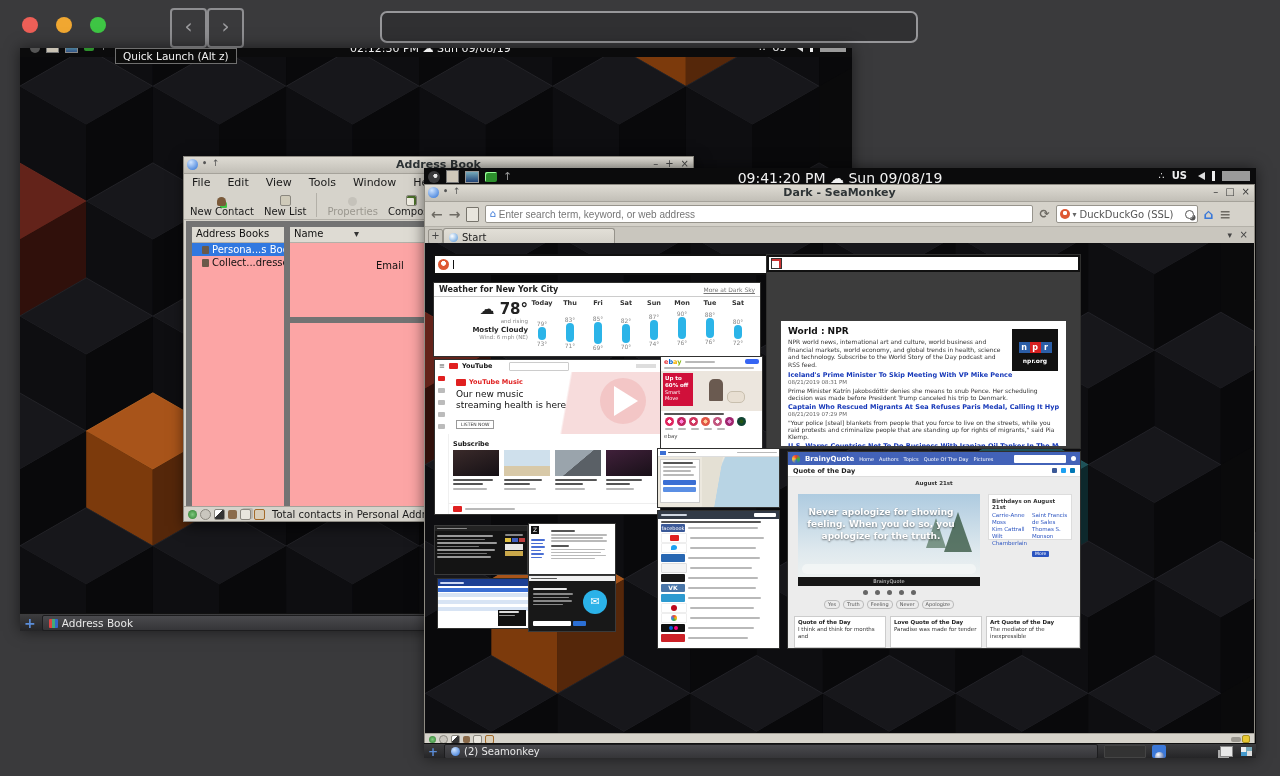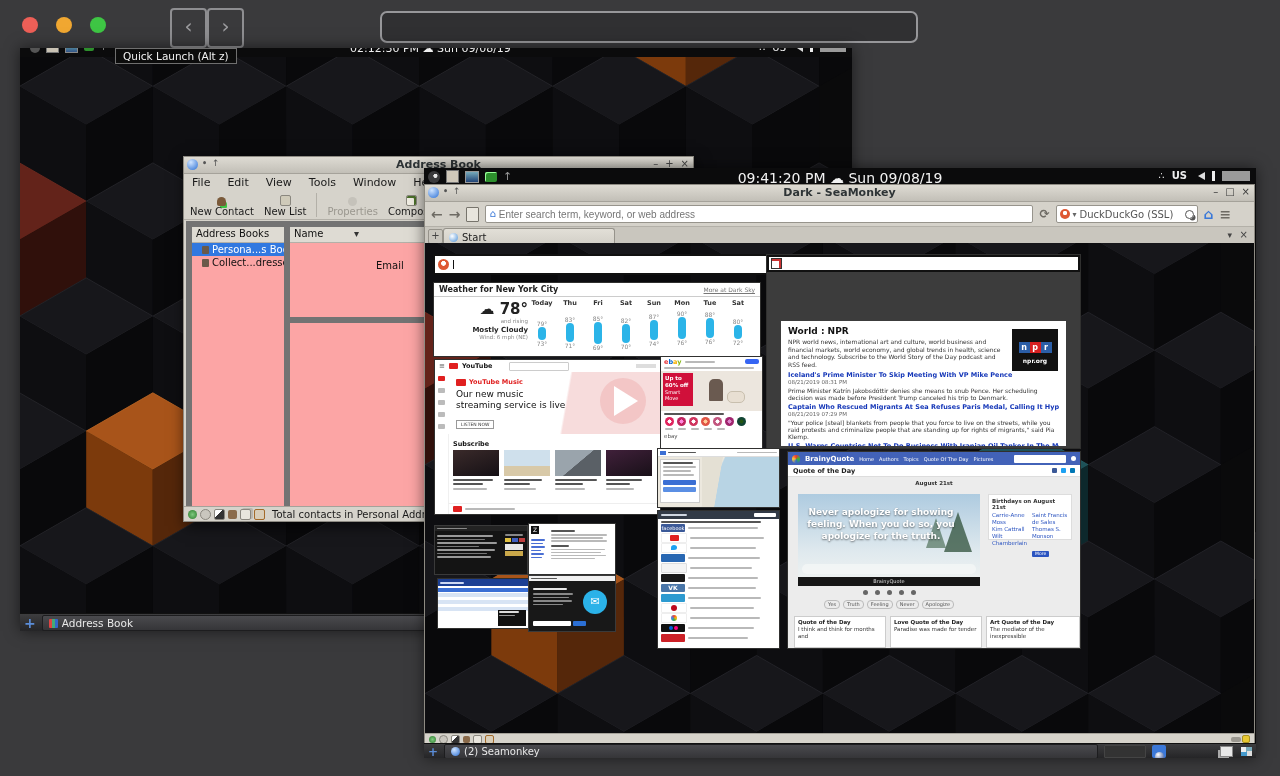--- a/index.html
+++ b/index.html
@@ -458,21 +458,21 @@
             <div style="width:7px;height:5px;background:#bbb;margin:7px auto;border-radius:1px;"></div>
             <div style="width:7px;height:5px;background:#bbb;margin:7px auto;border-radius:1px;"></div>
           </div>
           <div class="abs" style="left:13px;top:12px;right:0;height:62px;background:linear-gradient(100deg,#fff 55%,#f7dcdc 56%);">
             <div class="abs" style="right:14px;top:6px;width:46px;height:46px;border-radius:50%;background:#f3c6c6;"></div>
             <div class="abs" style="right:22px;top:14px;width:0;height:0;border:15px solid transparent;border-left:24px solid #fff;border-right:none;"></div>
             <div style="display:flex;align-items:center;gap:3px;padding:6px 0 0 8px;">
               <span class="pico" style="width:10px;height:7px;background:#e02020;border-radius:1px;"></span>
               <span style="font-size:6.5px;font-weight:bold;color:#e02020;">YouTube Music</span>
             </div>
-            <div style="font-size:9px;color:#111;width:112px;line-height:11px;padding:3px 0 0 8px;">Our new music streaming service is live</div>
+            <div style="font-size:9px;color:#111;width:112px;line-height:11px;padding:3px 0 0 8px;">Our new music streaming health is here</div>
             <div style="margin:4px 0 0 8px;display:inline-block;border:1px solid #999;font-size:4.5px;color:#333;padding:1px 4px;">LISTEN NOW</div>
           </div>
           <div class="abs" style="left:18px;top:80px;font-size:6.5px;font-weight:bold;color:#111;">Subscribe</div>
           <div class="abs" style="left:18px;top:90px;display:flex;gap:5px;">
             <div>
                 <div style="width:46px;height:26px;background:linear-gradient(160deg,#3a2a2a,#151015);"></div>
                 <div class="dbar" style="width:40px;margin-top:3px;"></div>
                 <div class="dbar" style="width:30px;margin-top:2px;"></div>
                 <div class="bar" style="width:34px;margin-top:3px;"></div>
               </div>

